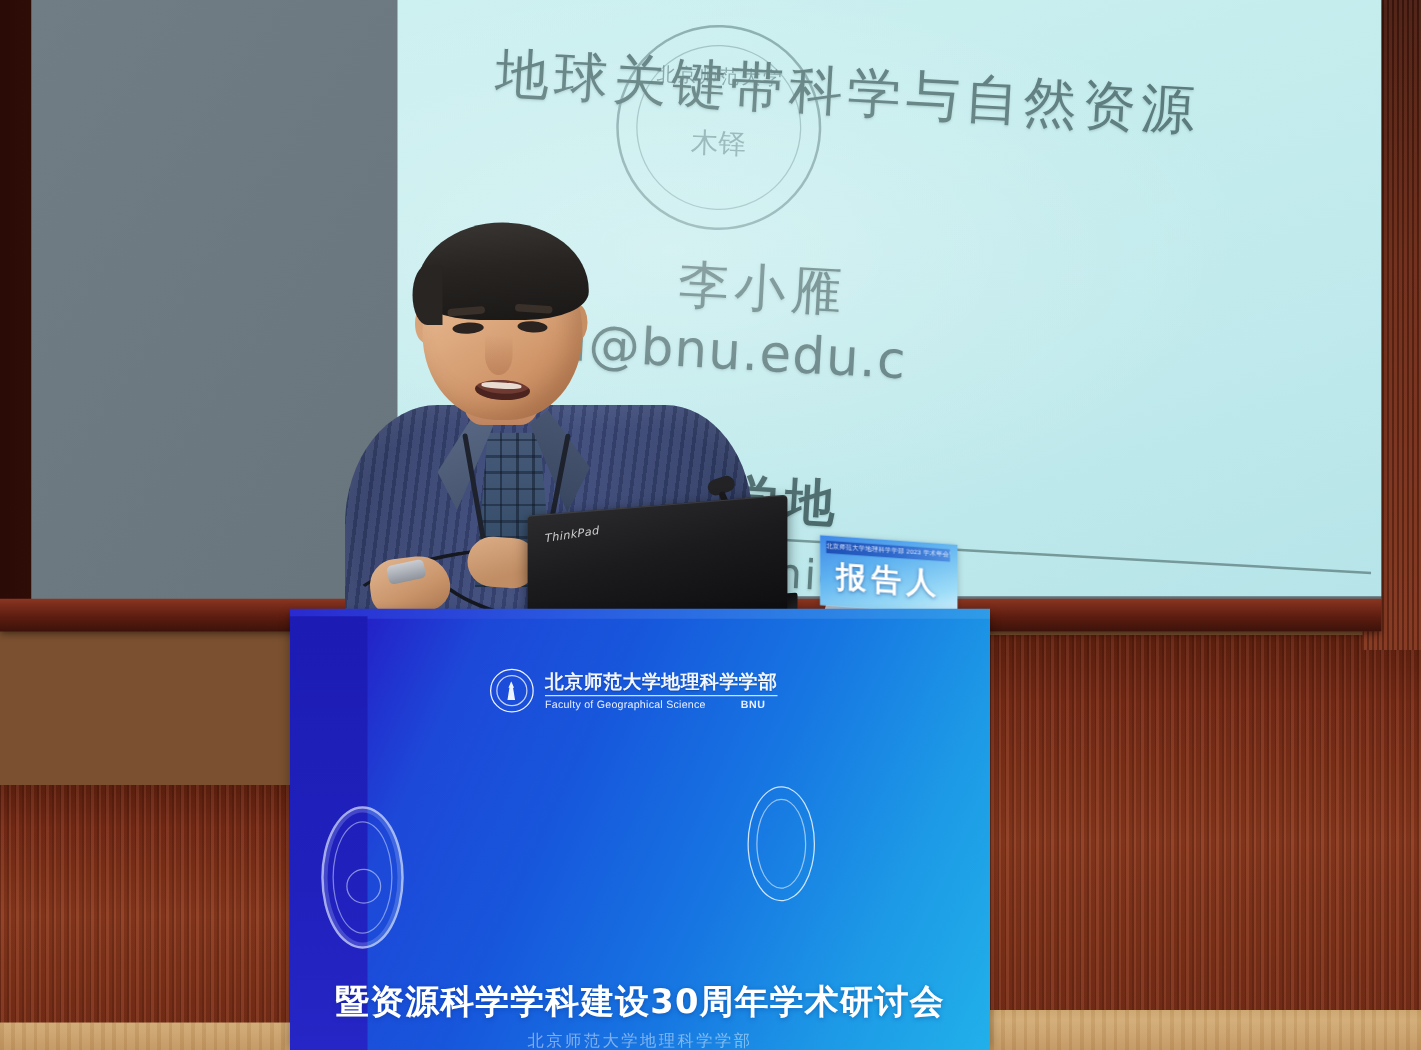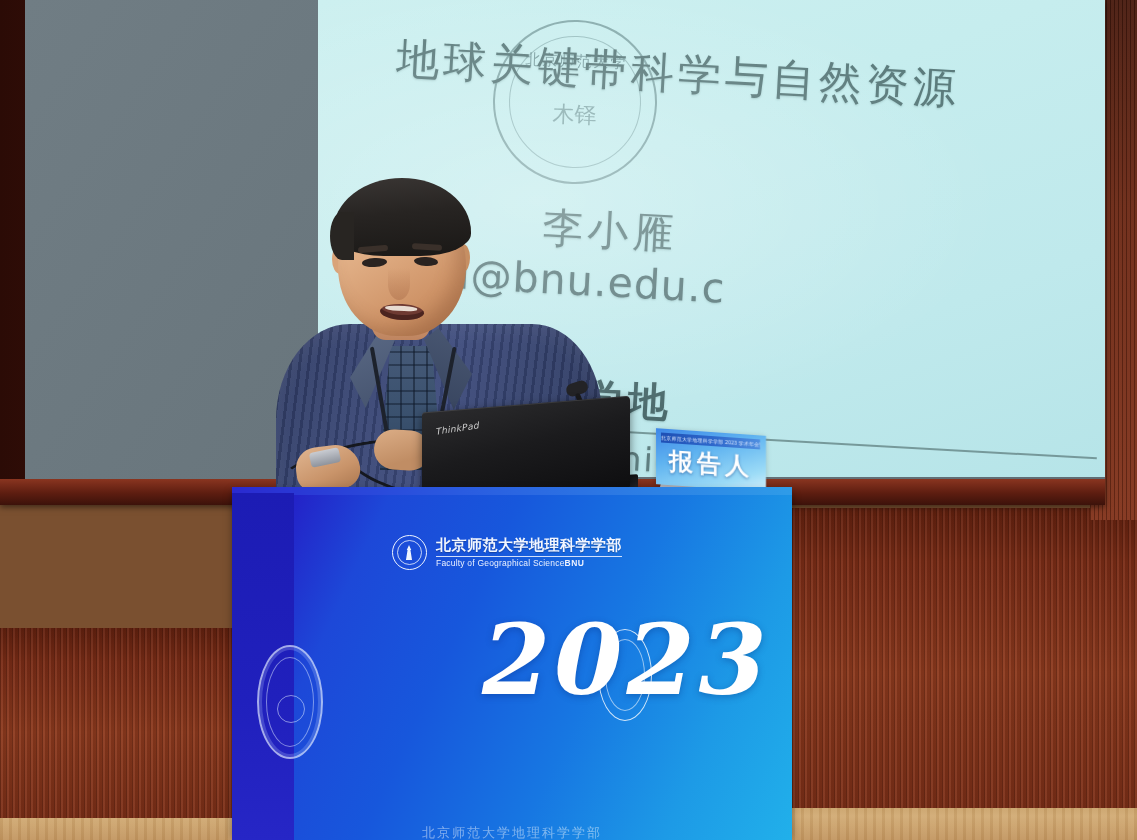--- a/index.html
+++ b/index.html
@@ -154,21 +154,21 @@
   .logo-mark:after{
     content:"";position:absolute;left:12px;top:9px;width:8px;height:15px;
     background:#eef4ff;clip-path:polygon(50% 0%,78% 34%,68% 34%,88% 100%,12% 100%,32% 34%,22% 34%);
   }
   .logo-text{display:flex;flex-direction:column;line-height:1;}
   .logo-cn{
     font-size:15px;color:#f2f6ff;letter-spacing:.5px;font-weight:700;
     font-family:"DejaVu Serif","Liberation Serif",serif;
     text-shadow:0 1px 1px rgba(0,0,0,.25);white-space:nowrap;
   }
-  .logo-en-row{display:flex;align-items:baseline;gap:0;margin-top:3px;
+  .logo-en-row{display:flex;align-items:baseline;gap:28px;margin-top:3px;
     border-top:1px solid rgba(242,246,255,.85);padding-top:2px;}
   .logo-en{font-size:8.5px;color:#eaf0ff;letter-spacing:.2px;white-space:nowrap;}
   .logo-abbr{font-size:8.5px;color:#eaf0ff;font-weight:700;letter-spacing:.5px;}
 
   
   .year-wrap{
     position:absolute;left:250px;top:126px;width:270px;height:110px;
   }
   .year-txt{
     position:absolute;left:0;top:-8px;width:270px;text-align:center;
@@ -458,22 +458,22 @@
       <div class="logo-text">
         <div class="logo-cn">北京师范大学地理科学学部</div>
         <div class="logo-en-row">
           <span class="logo-en">Faculty of Geographical Science</span>
           <span class="logo-abbr">BNU</span>
         </div>
       </div>
     </div>
 
     <div class="year-wrap">
-      <div class="year-txt">2023</div>
       <div class="year-seal"></div>
     </div>
 
 
+    <div class="banner-sub">暨资源科学学科建设30周年学术研讨会</div>
 
     <div class="banner-fine">北京师范大学地理科学学部</div>
   </div>
 
 </div>
 
 </body></html>

